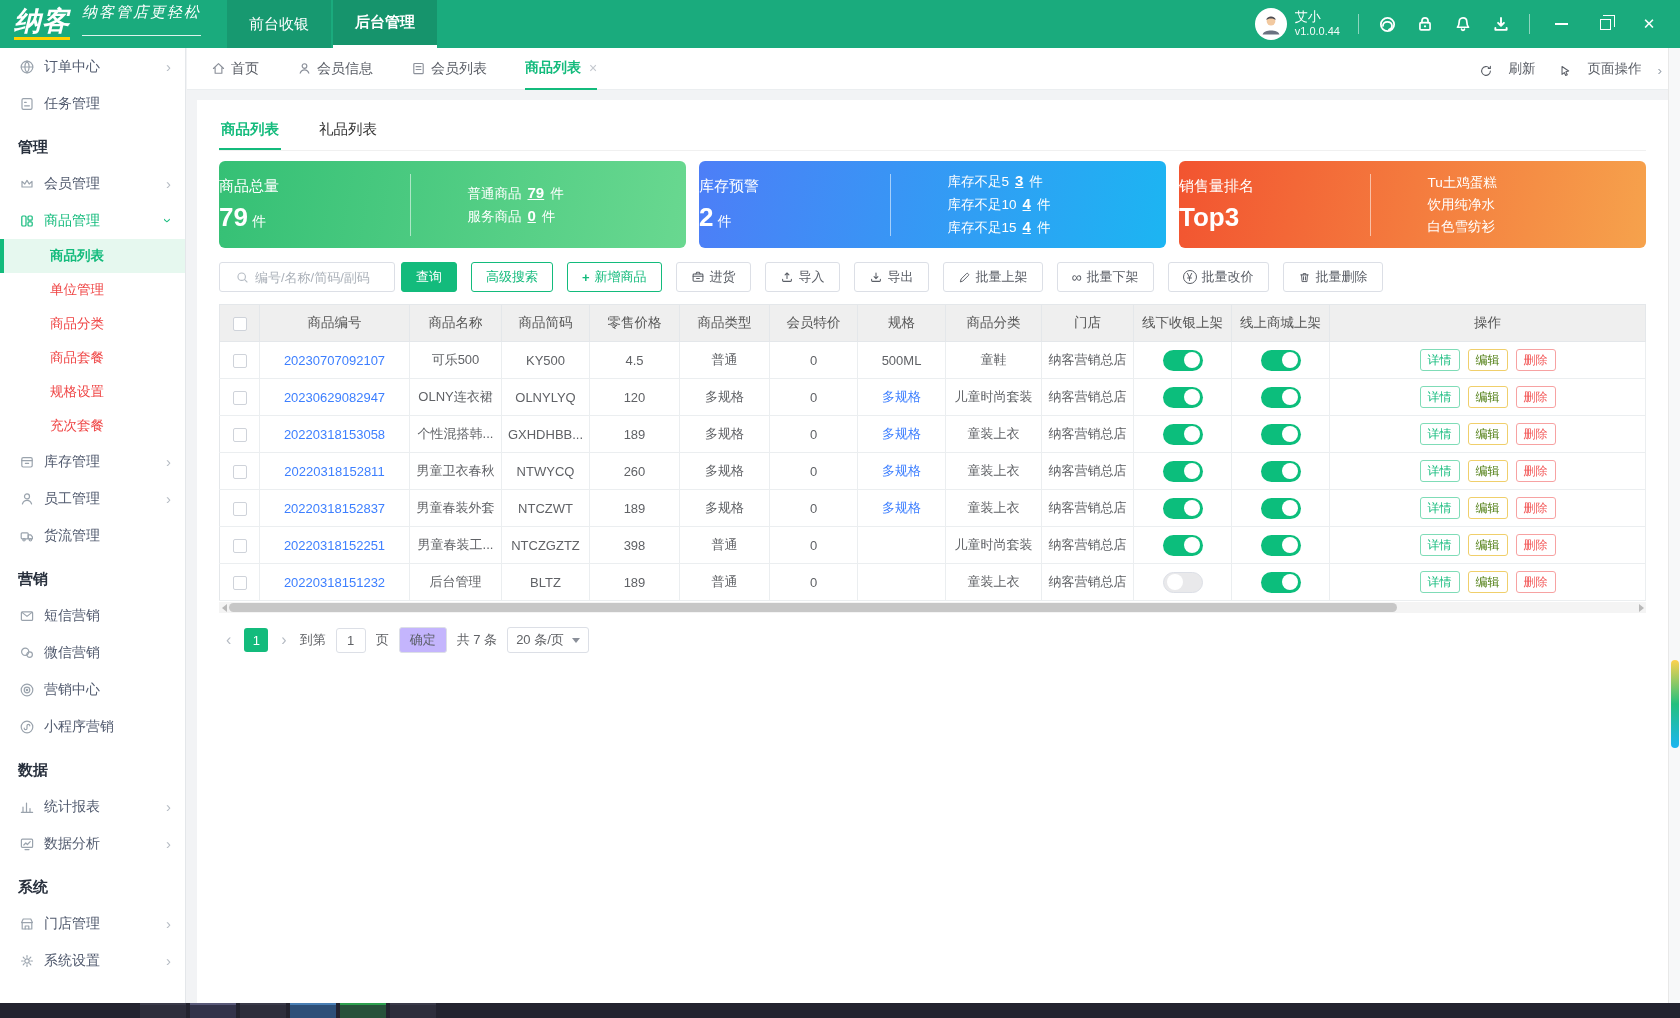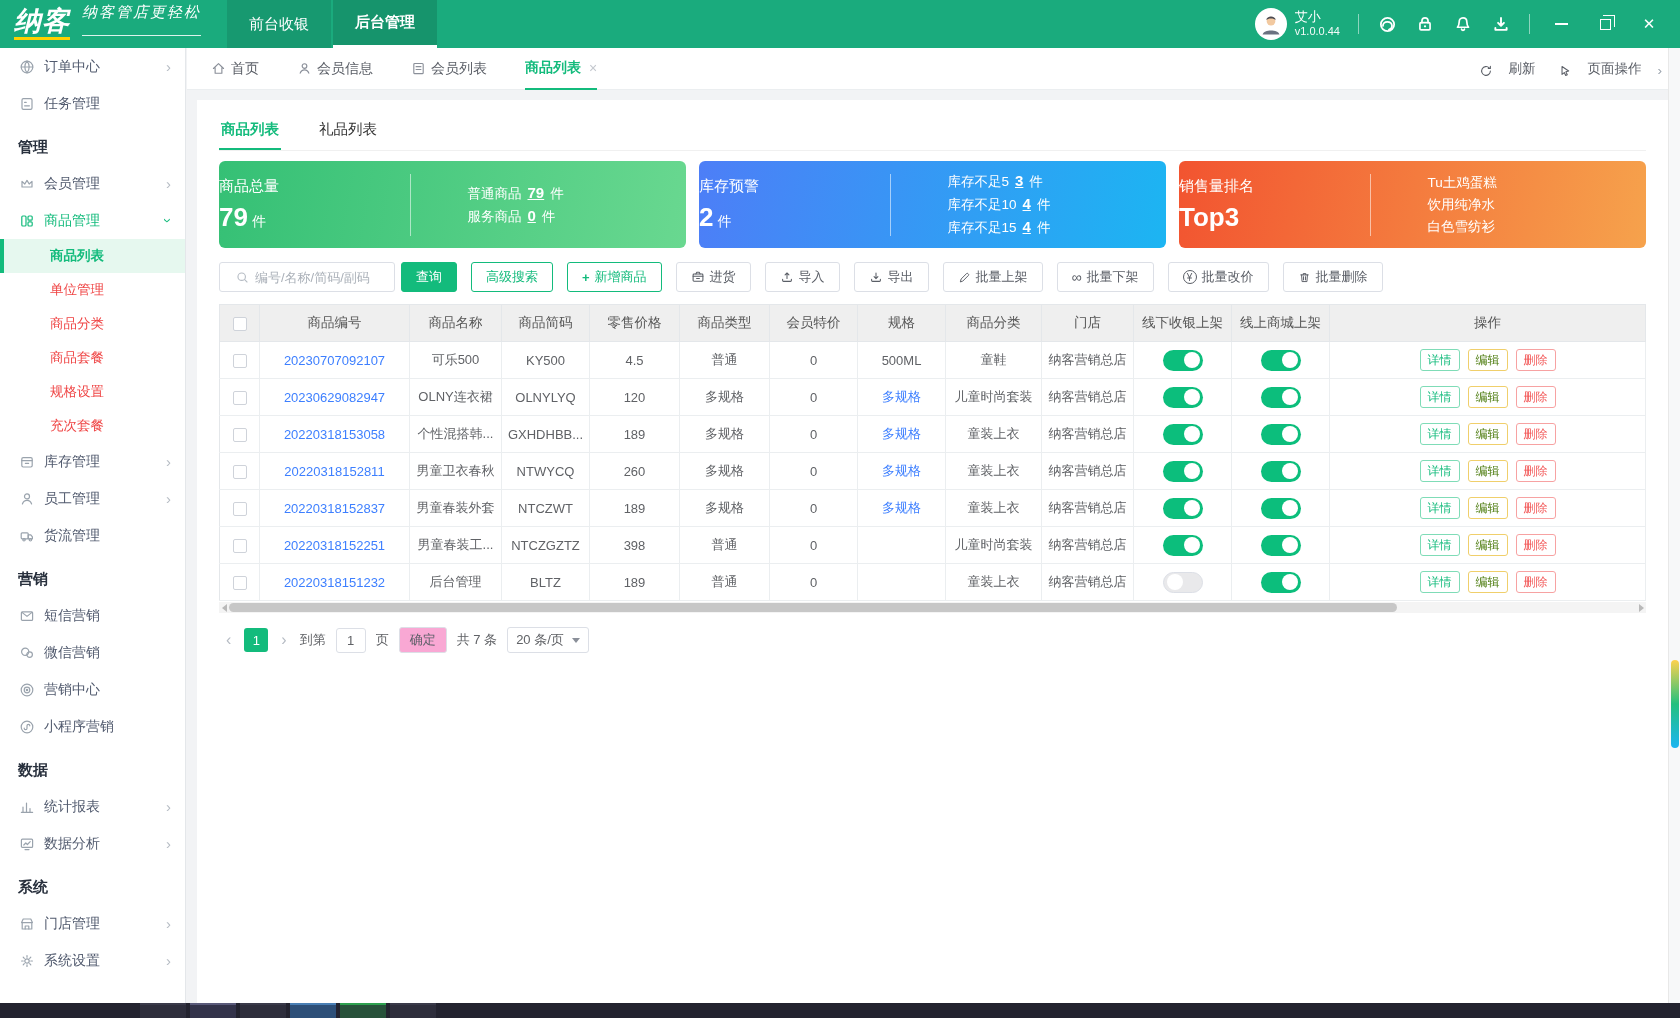--- a/index.html
+++ b/index.html
@@ -111,21 +111,21 @@
   .tri-l { width:0; height:0; border-top:4px solid transparent; border-bottom:4px solid transparent; border-right:5px solid #b9b9b9; }
   .tri-r { width:0; height:0; border-top:4px solid transparent; border-bottom:4px solid transparent; border-left:5px solid #b9b9b9; }
   .hs-track { flex:1; position:relative; height:9px; }
   .hs-thumb { position:absolute; left:0; top:0; height:9px; width:83%; background:#c7c7c7; border-radius:5px; }
 
   
   .pager { display:flex; align-items:center; gap:10px; margin:14px 0 18px 4px; color:#606266; }
   .pg-arrow { color:#b6bcc4; font-size:16px; cursor:pointer; padding:0 3px; }
   .pg-num { width:24px; height:24px; border-radius:3px; background:#13bb7c; color:#fff; display:inline-flex; align-items:center; justify-content:center; font-size:13px; cursor:pointer; }
   .pg-input { width:30px; height:25px; border:1px solid #dcdfe6; border-radius:3px; text-align:center; font-size:13px; color:#606266; font-family:inherit; }
-  .pg-btn { height:26px; padding:0 10px; border:1px solid #dcdfe6; border-radius:3px; background:#f9a8d4; font-size:13px; color:#5a5e66; cursor:pointer; }
+  .pg-btn { height:26px; padding:0 10px; border:1px solid #dcdfe6; border-radius:3px; background:#c4b5fd; font-size:13px; color:#5a5e66; cursor:pointer; }
   .pg-select { height:26px; border:1px solid #dcdfe6; border-radius:3px; background:#fff; display:inline-flex; align-items:center; gap:8px; padding:0 8px; cursor:pointer; }
   .pg-caret { width:0; height:0; border-left:4px solid transparent; border-right:4px solid transparent; border-top:5px solid #8a8f99; }
 
   
   .vscroll { position:absolute; top:48px; right:0; width:12px; bottom:15px; background:#f7f8f9; border-left:1px solid #e8e8e8; z-index:25; }
   .vs-thumb { position:absolute; top:612px; left:2px; width:8px; height:88px; border-radius:4px; background:linear-gradient(#ffd24d,#23c07e,#1cb5f2); }
 
   
   .taskbar { position:absolute; left:0; right:0; bottom:0; height:15px; background:#23232f; display:flex; align-items:flex-start; gap:4px; padding-left:140px; z-index:40; }
   .tk { width:46px; height:15px; border-top:2px solid #3a3a4a; background:#2e2e3c; }

